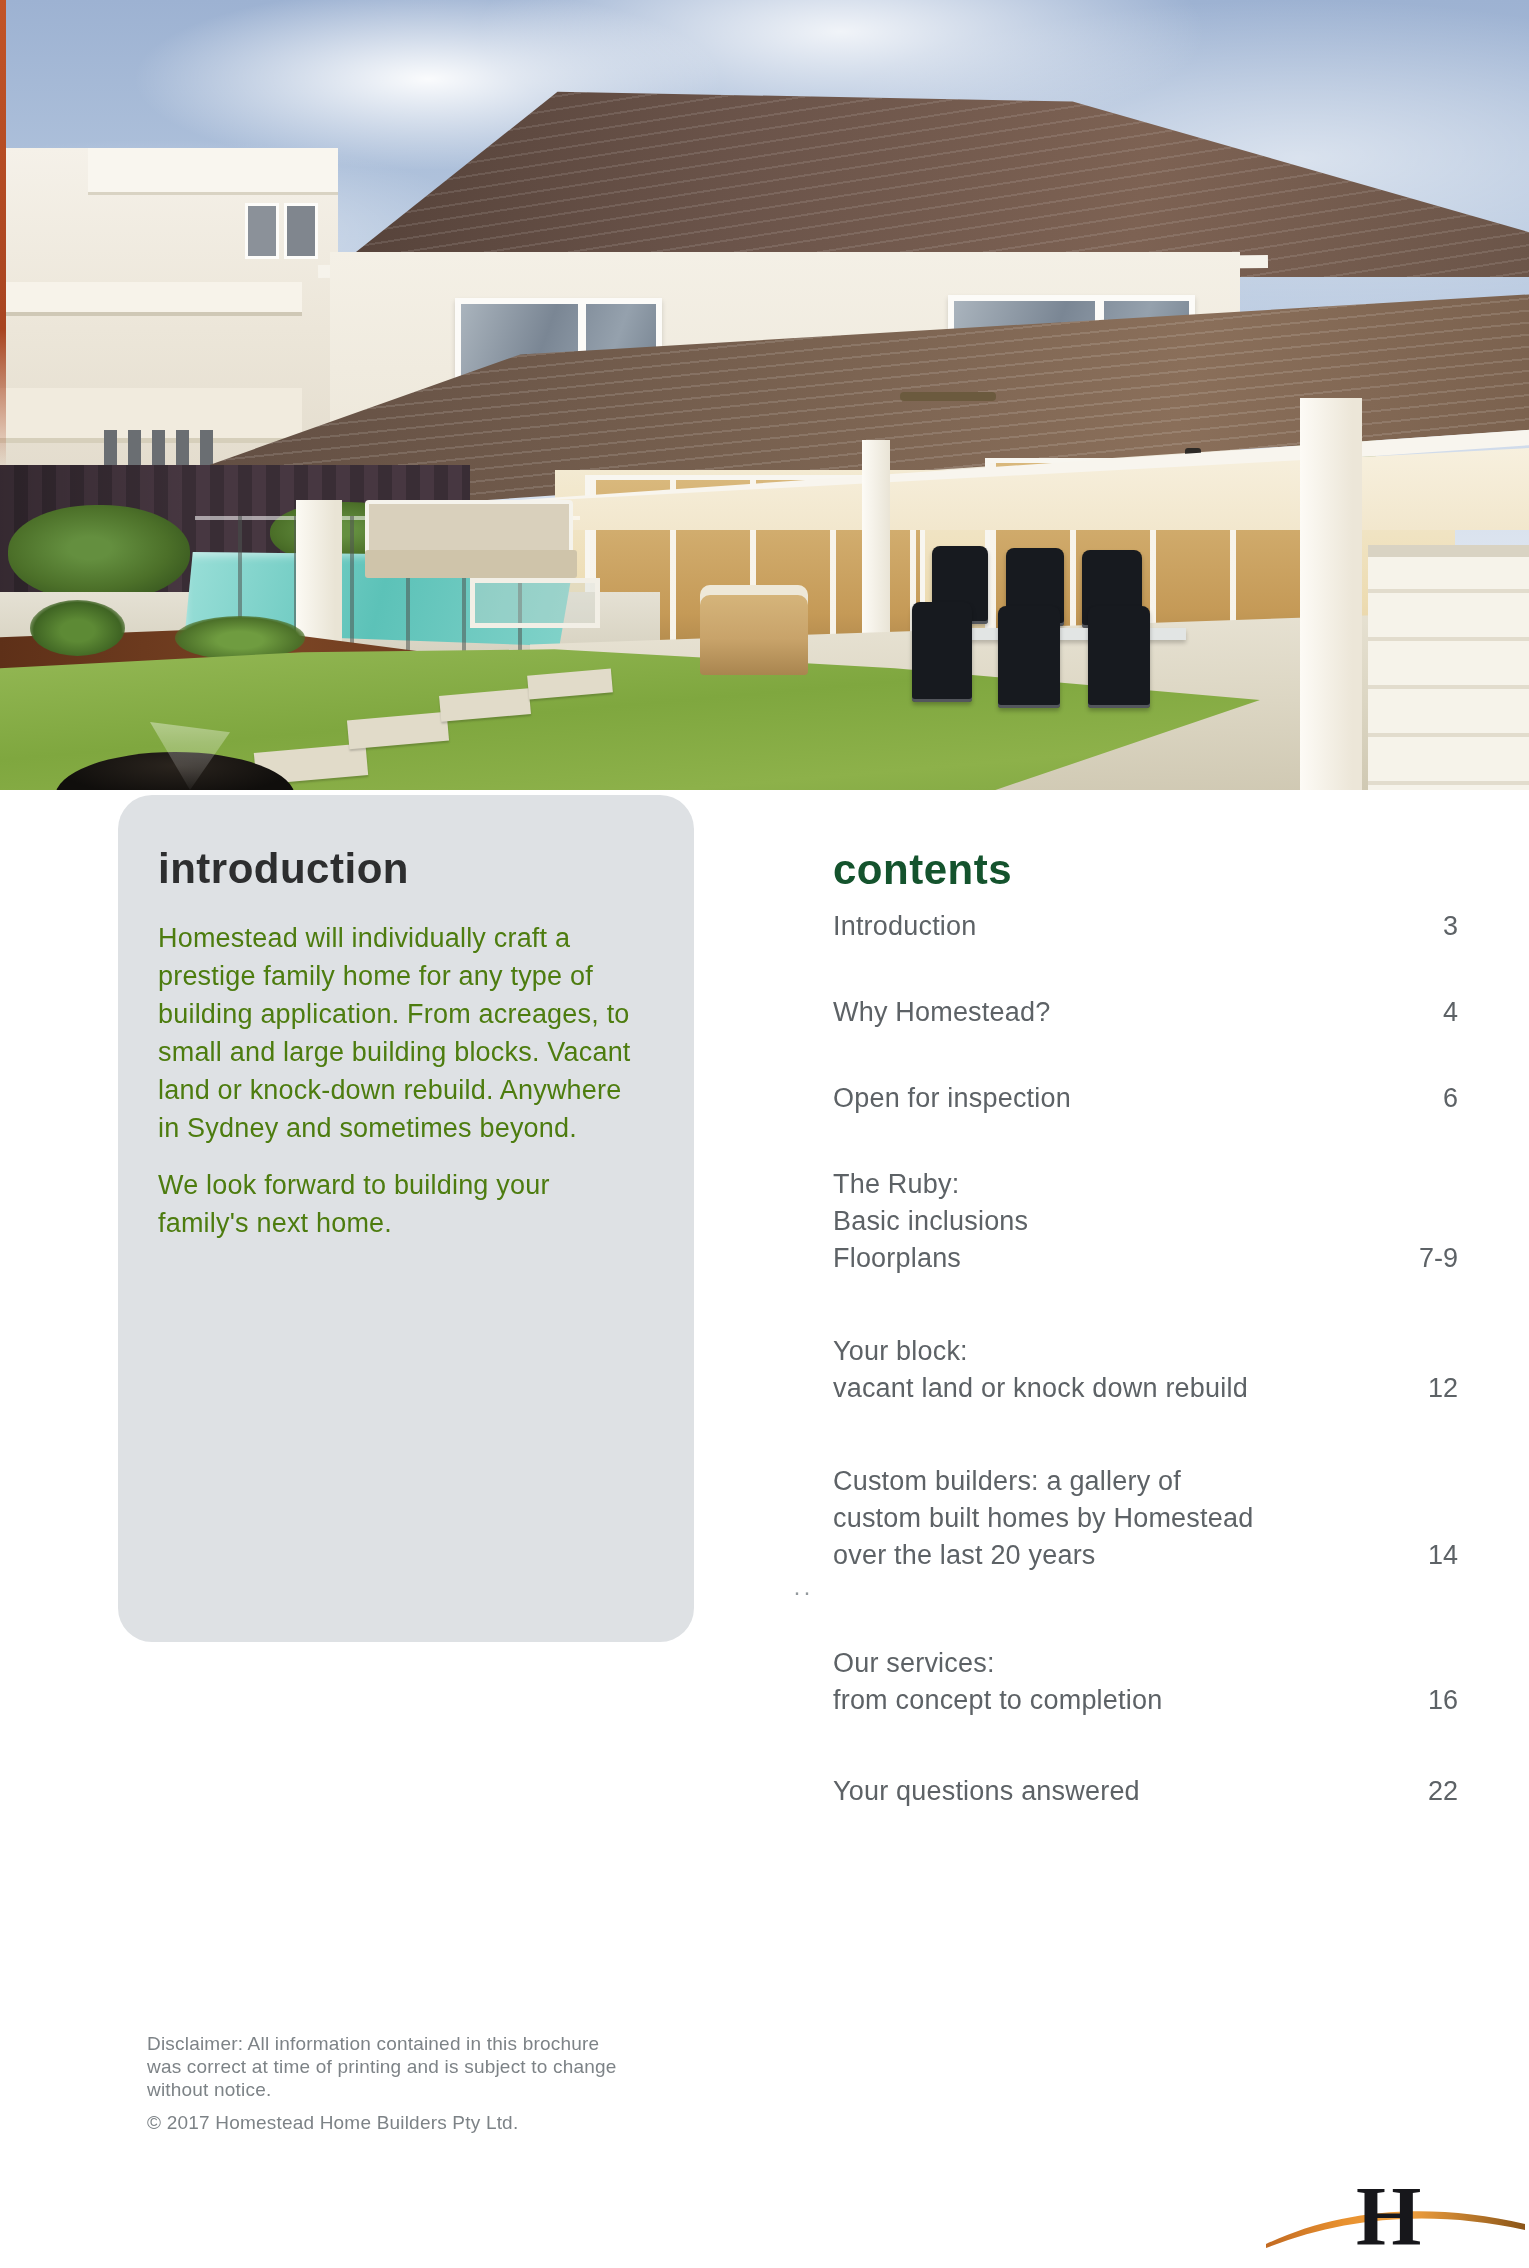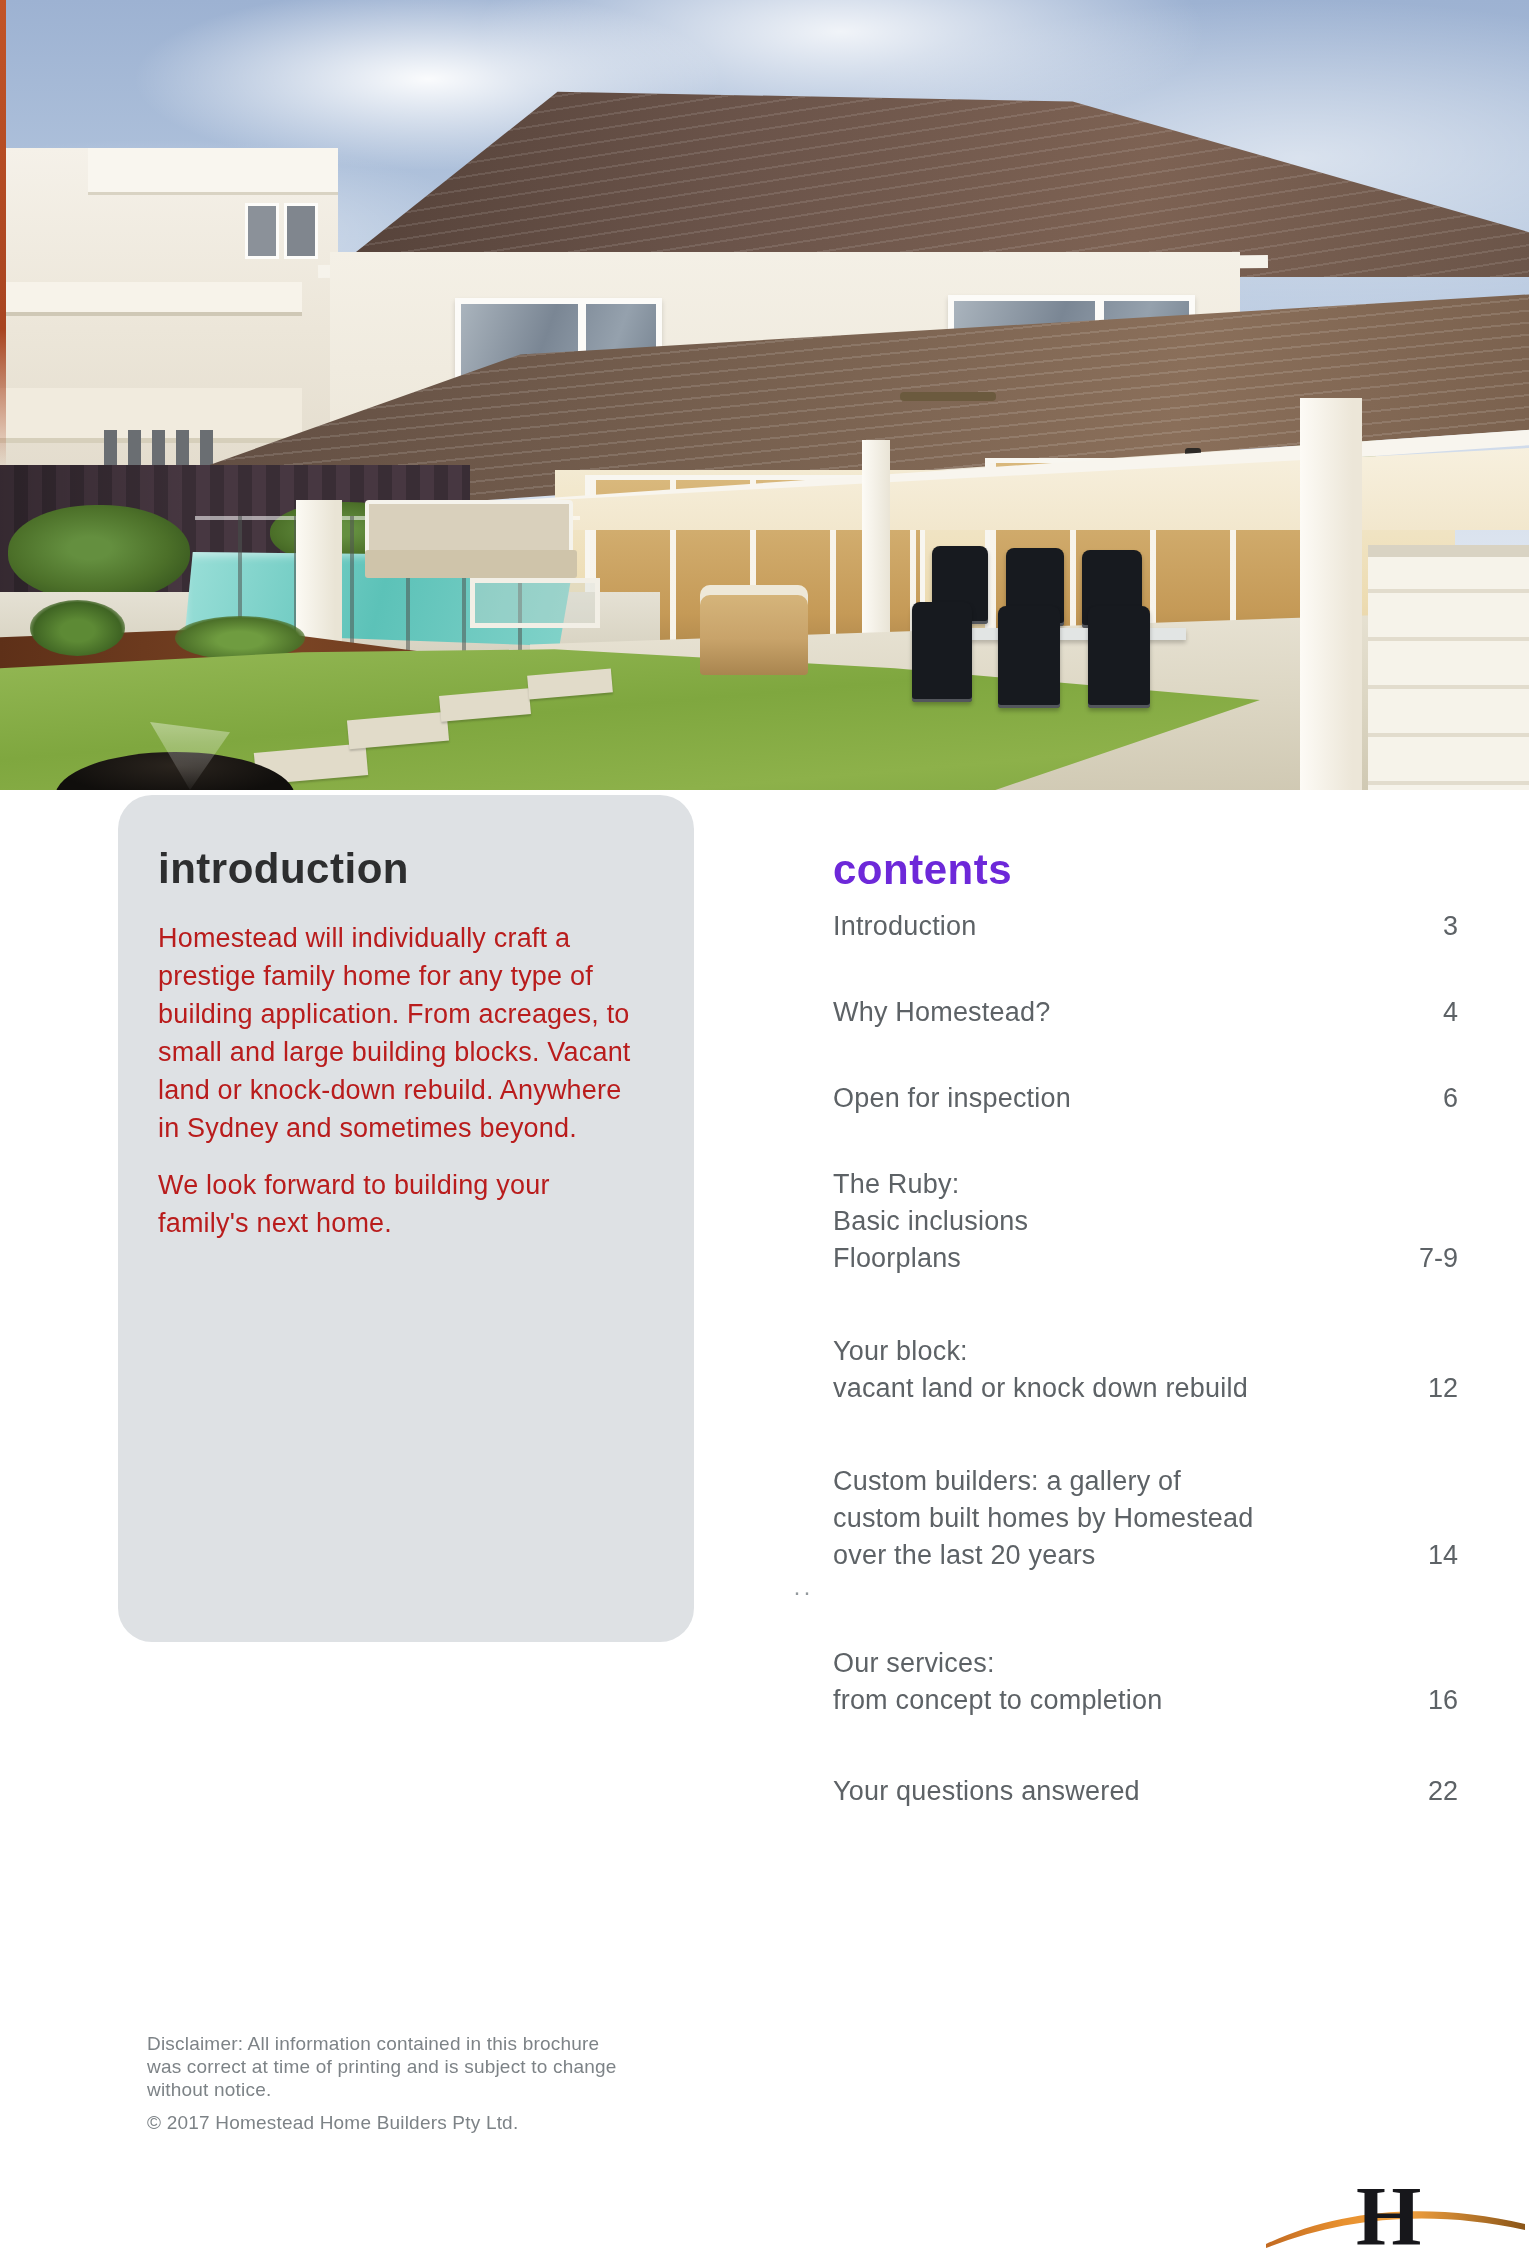--- a/index.html
+++ b/index.html
@@ -113,24 +113,24 @@
   .h-pillar-c{left:1300px;top:398px;width:62px;height:392px;background:linear-gradient(90deg,#fdfbf6,#ece6d8 85%);}
   .h-planter{left:55px;top:752px;width:240px;height:45px;border-radius:50% 50% 0 0/100% 100% 0 0;
     background:radial-gradient(ellipse at 50% 30%, #2a241e 0%, #100e0c 70%);}
   .h-spray{left:150px;top:722px;width:80px;height:68px;clip-path:polygon(50% 100%,0 0,100% 15%);
     background:linear-gradient(180deg,rgba(255,255,255,.38),rgba(255,255,255,.04));}
   .h-redstrip{left:0;top:0;width:6px;height:470px;background:linear-gradient(180deg,#c25427 0%,#a84420 70%,rgba(168,68,32,0) 100%);}
 
   
   .intro-panel{position:absolute;left:118px;top:795px;width:576px;height:847px;background:#dee1e4;border-radius:34px;box-sizing:border-box;padding:50px 44px 0 40px;}
   .intro-heading{margin:0 0 26px 0;font-size:42px;font-weight:700;color:#2d2e2f;letter-spacing:.5px;}
-  .intro-p{margin:0 8px 19px 0;font-size:27px;line-height:38px;color:#b91c1c;letter-spacing:.2px;}
-
-  
-  .contents-heading{position:absolute;left:833px;top:846px;margin:0;font-size:42px;font-weight:700;color:#6d28d9;letter-spacing:.5px;}
+  .intro-p{margin:0 8px 19px 0;font-size:27px;line-height:38px;color:#4d7c0f;letter-spacing:.2px;}
+
+  
+  .contents-heading{position:absolute;left:833px;top:846px;margin:0;font-size:42px;font-weight:700;color:#14532d;letter-spacing:.5px;}
   .toc{position:absolute;left:833px;top:908px;width:625px;}
   .toc-row{display:flex;justify-content:space-between;align-items:flex-end;margin-bottom:49px;}
   .toc-label{font-size:27px;line-height:37px;color:#5d6266;white-space:pre-line;letter-spacing:.2px;}
   .toc-page{font-size:27px;line-height:37px;color:#5d6266;padding-left:20px;}
   .g56{margin-bottom:56px;} .g71{margin-bottom:71px;} .g54{margin-bottom:54px;}
   .toc-artifact{position:absolute;left:793px;top:1578px;font-size:24px;color:#93999d;letter-spacing:2px;}
 
   
   .disclaimer{position:absolute;left:147px;top:2032px;width:470px;font-size:19px;line-height:23px;color:#7d8387;letter-spacing:.2px;}
   .copyright{position:absolute;left:147px;top:2112px;width:500px;font-size:19px;color:#7d8387;letter-spacing:.2px;}

